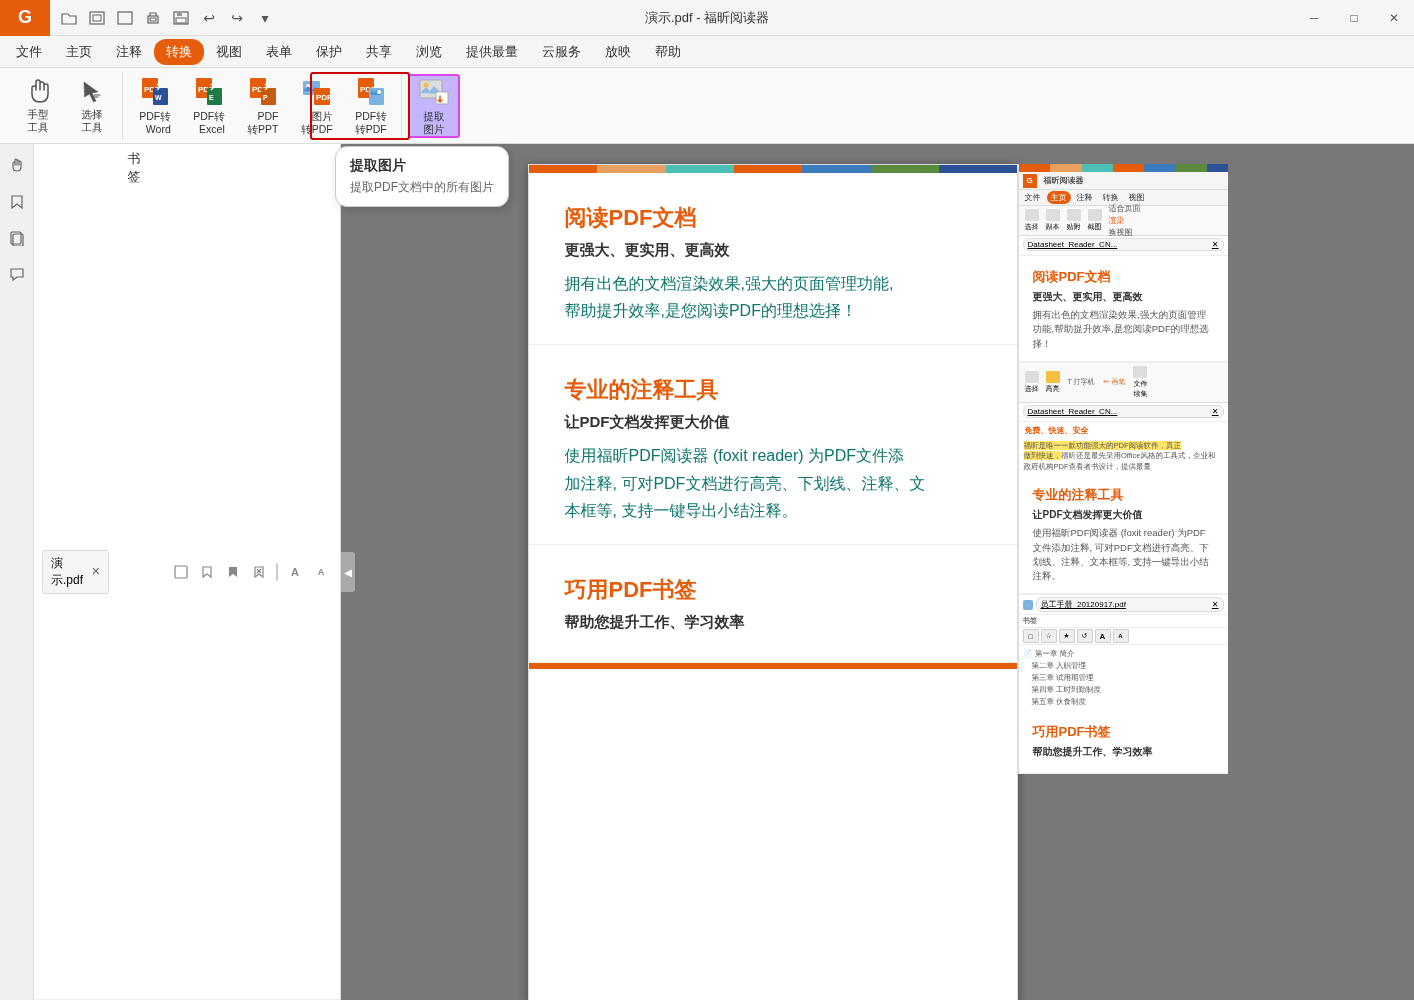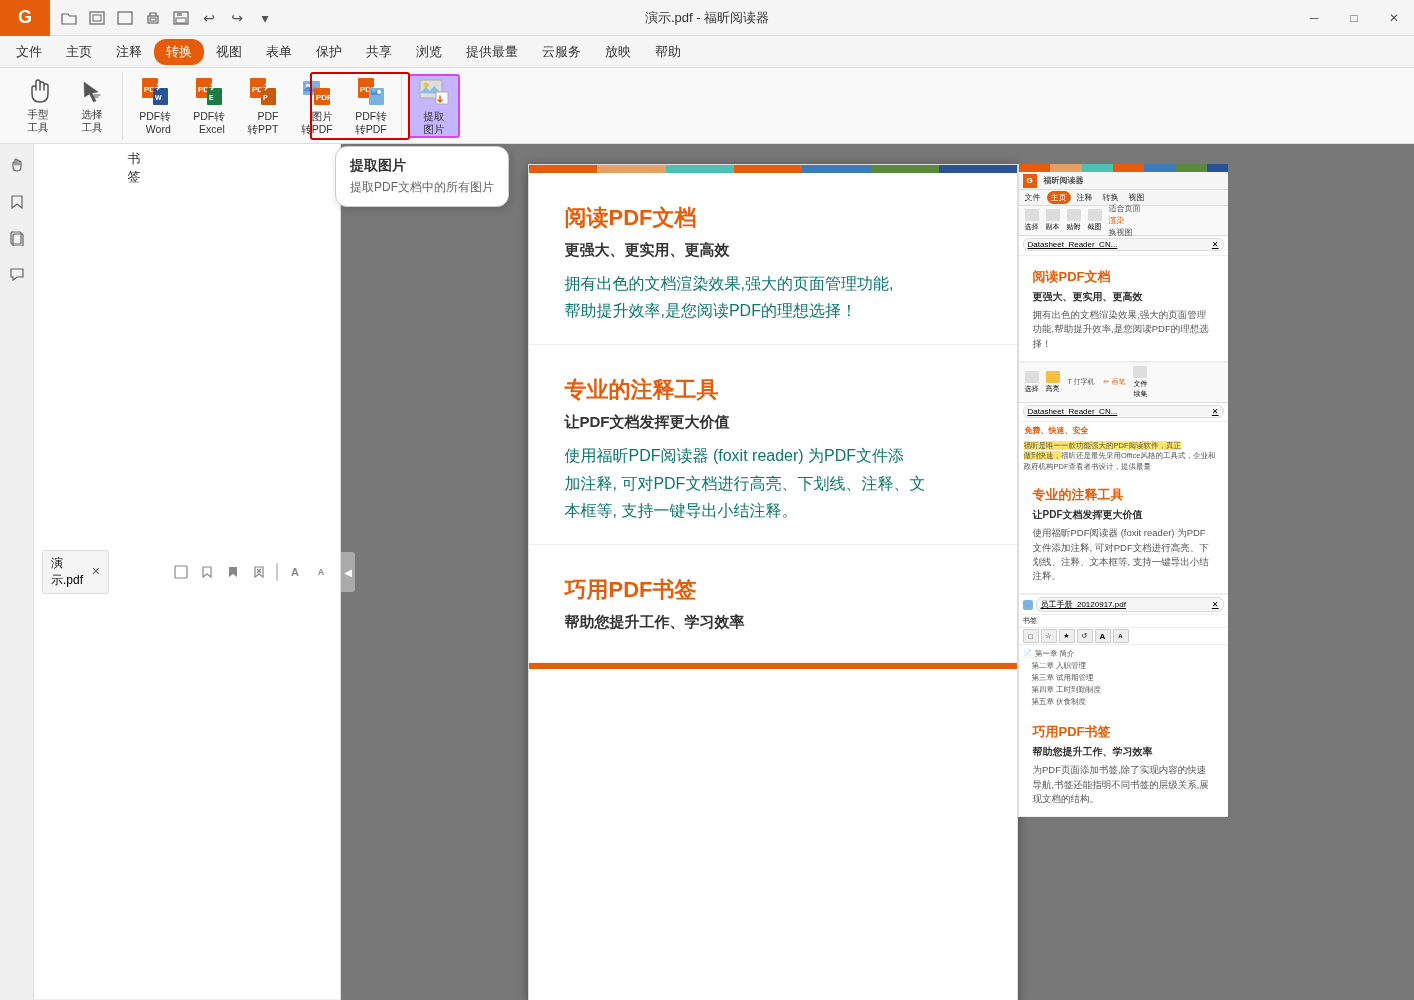--- a/index.html
+++ b/index.html
@@ -736,18 +736,17 @@
             <div>📄 第一章  简介</div>
             <div style="padding-left:8px;">第二章  入职管理</div>
             <div style="padding-left:8px;">第三章  试用期管理</div>
             <div style="padding-left:8px;">第四章  工时到勤制度</div>
             <div style="padding-left:8px;">第五章  伙食制度</div>
           </div>
         </div>
         <div class="preview-section">
           <div class="preview-section-title">巧用PDF书签</div>
           <div class="preview-section-sub">帮助您提升工作、学习效率</div>
-          <div class="preview-section-body">为PDF页面添加书签,除了实现内容的快速导航,书签还能指明不同书签的层级关系,展现文档的结构。</div>
         </div>
       </div>
     </div>
   </div>
 </div>
 
 </body></html>

